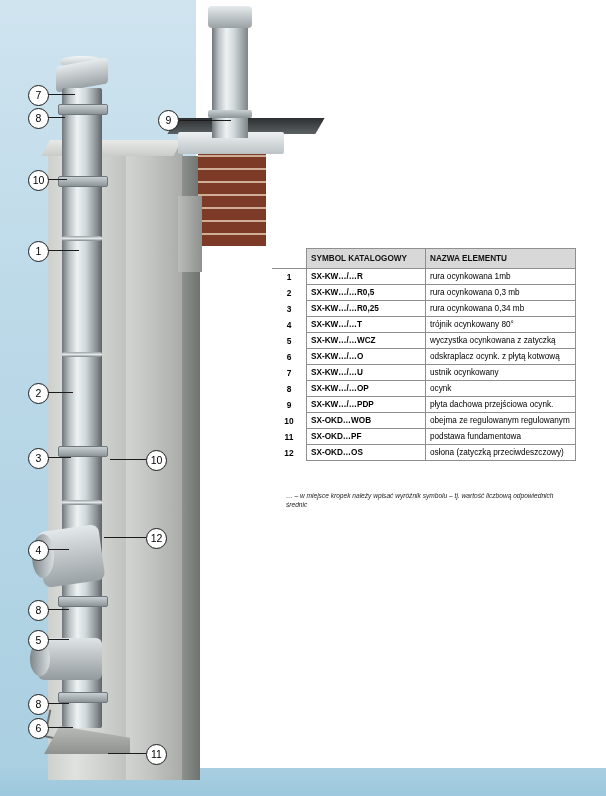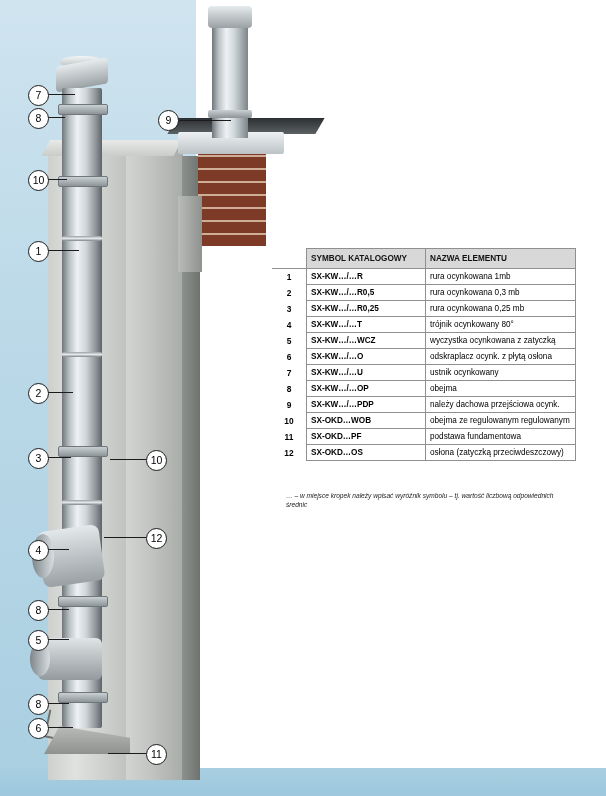--- a/index.html
+++ b/index.html
@@ -276,51 +276,51 @@
         <td class="name">rura ocynkowana 1mb</td>
       </tr>
       <tr>
         <td class="num">2</td>
         <td class="sym">SX-KW…/…R0,5</td>
         <td class="name">rura ocynkowana 0,3 mb</td>
       </tr>
       <tr>
         <td class="num">3</td>
         <td class="sym">SX-KW…/…R0,25</td>
-        <td class="name">rura ocynkowana 0,25 mb</td>
+        <td class="name">rura ocynkowana 0,34 mb</td>
       </tr>
       <tr>
         <td class="num">4</td>
         <td class="sym">SX-KW…/…T</td>
         <td class="name">trójnik ocynkowany 80°</td>
       </tr>
       <tr>
         <td class="num">5</td>
         <td class="sym">SX-KW…/…WCZ</td>
         <td class="name">wyczystka ocynkowana z zatyczką</td>
       </tr>
       <tr>
         <td class="num">6</td>
         <td class="sym">SX-KW…/…O</td>
-        <td class="name">odskraplacz ocynk. z płytą osłona</td>
+        <td class="name">odskraplacz ocynk. z płytą kotwową</td>
       </tr>
       <tr>
         <td class="num">7</td>
         <td class="sym">SX-KW…/…U</td>
         <td class="name">ustnik ocynkowany</td>
       </tr>
       <tr>
         <td class="num">8</td>
         <td class="sym">SX-KW…/…OP</td>
-        <td class="name">obejma</td>
+        <td class="name">ocynk</td>
       </tr>
       <tr>
         <td class="num">9</td>
         <td class="sym">SX-KW…/…PDP</td>
-        <td class="name">należy dachowa przejściowa ocynk.</td>
+        <td class="name">płyta dachowa przejściowa ocynk.</td>
       </tr>
       <tr>
         <td class="num">10</td>
         <td class="sym">SX-OKD…WOB</td>
         <td class="name">obejma ze regulowanym regulowanym</td>
       </tr>
       <tr>
         <td class="num">11</td>
         <td class="sym">SX-OKD…PF</td>
         <td class="name">podstawa fundamentowa</td>

